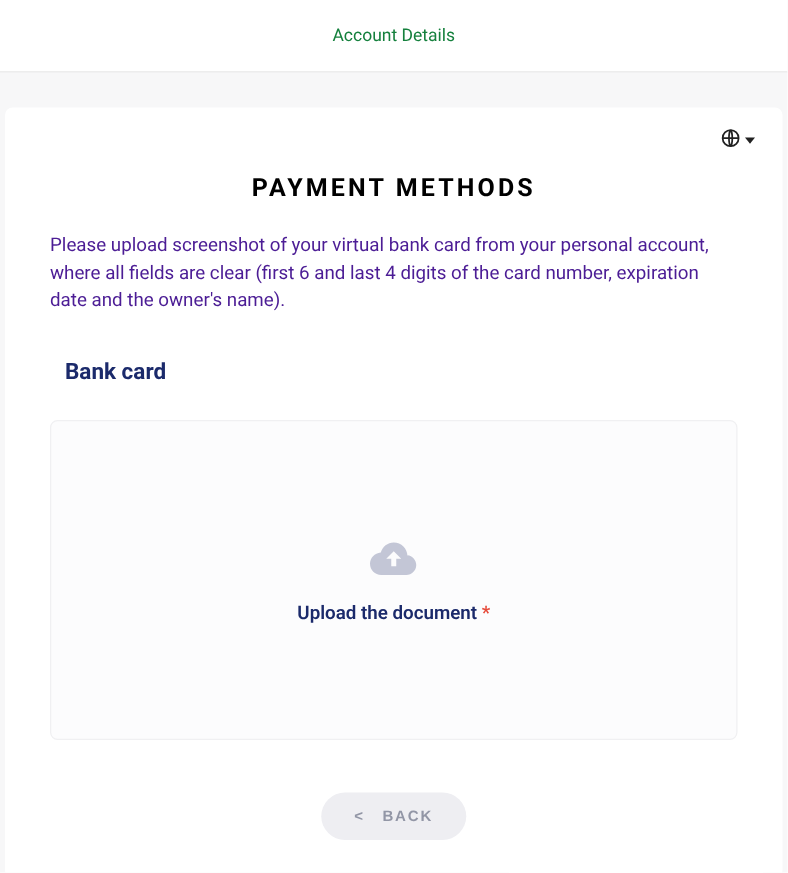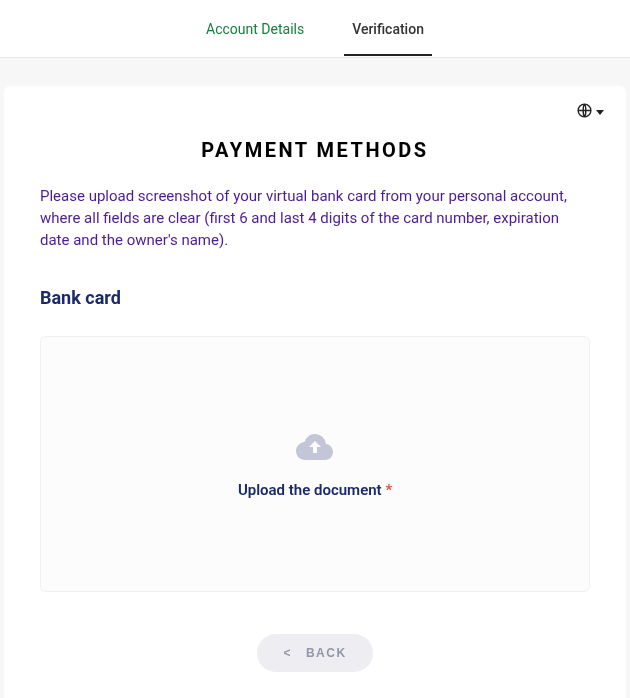--- a/index.html
+++ b/index.html
@@ -74,21 +74,21 @@
 .intro {
   color: #4c1d95;
   font-size: 15px;
   line-height: 1.45;
   margin-bottom: 36px;
 }
 .form-row {
   display: flex;
   gap: 20px;
 }
-.form-col { flex: 1; }
+.form-col { flex: 1; margin-left: 12px; }
 .section-heading {
   color: #1b2a6b;
   font-size: 18px;
   font-weight: 700;
   margin-bottom: 4px;
 }
 .number-line {
   color: #3a3a3a;
   font-size: 14px;
 }
@@ -170,21 +170,20 @@
   font-size: 15px;
   margin-top: 24px;
 }
 .footer svg { width: 22px; height: 20px; fill: #7c7c84; }
 </style>
 </head>
 <body>
 
 <div class="tabs">
   <div class="tab">Account Details</div>
-  <div class="tab active">Verification</div>
 </div>
 
 <div class="card">
   <div class="lang-toggle">
     <span>
       <svg viewBox="0 0 24 24" fill="none" stroke="#222" stroke-width="2">
         <circle cx="12" cy="12" r="9"></circle>
         <path d="M3 12h18M12 3c2.5 3 2.5 15 0 18M12 3c-2.5 3-2.5 15 0 18"></path>
       </svg>
     </span>

